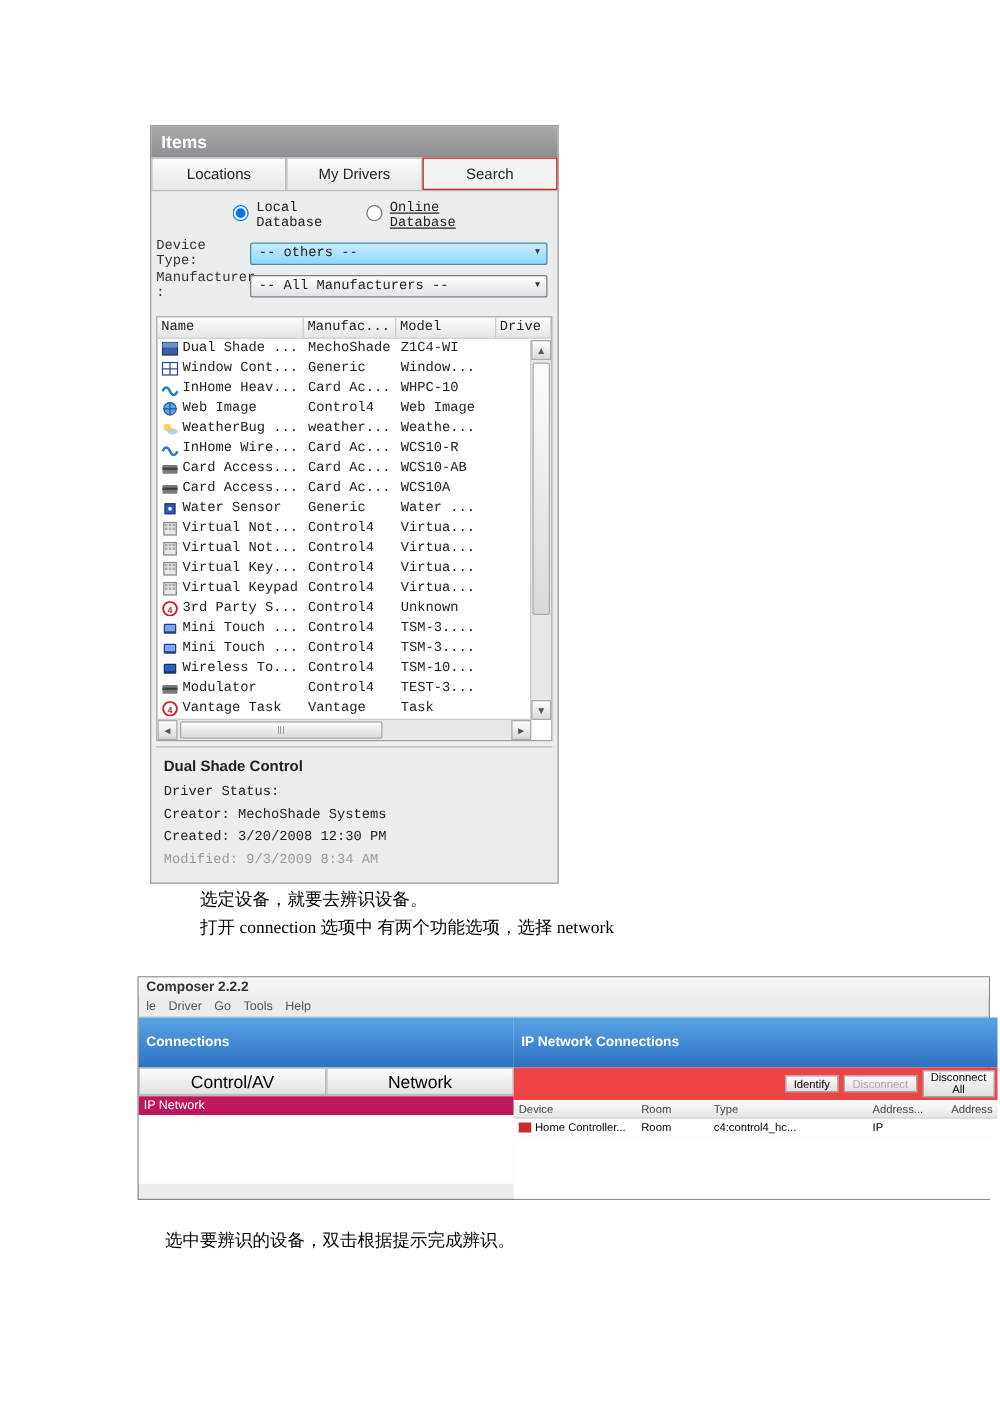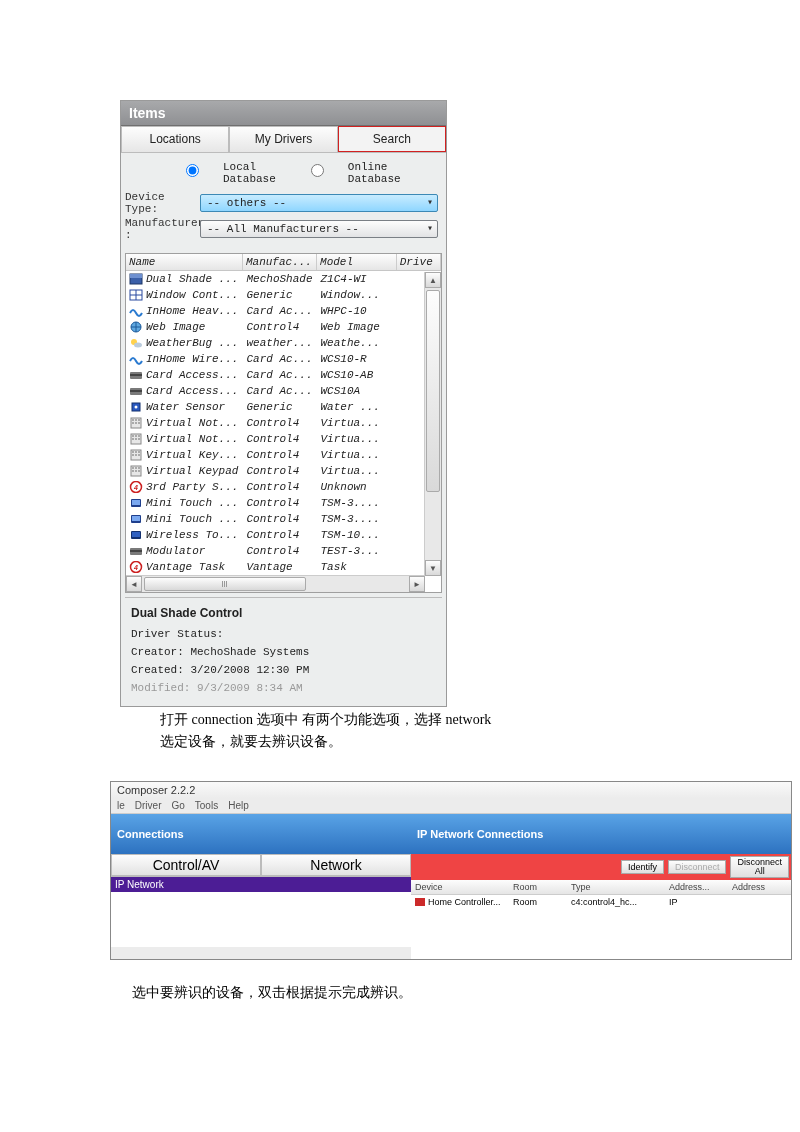--- a/index.html
+++ b/index.html
@@ -51,21 +51,21 @@
     outline: 1px solid #d12020;
     outline-offset: -1px;
     position: relative;
     z-index: 2;
   }
   .radio-row {
     display: flex;
     gap: 30px;
     padding: 8px 0 6px 60px;
   }
-  .radio-row label { display: flex; align-items: flex-start; gap: 21px; line-height:1.1;}
+  .radio-row label { display: flex; align-items: flex-start; gap: 3px; line-height:1.1;}
   .filters {
     padding: 0 8px 6px 4px;
     font-family: "Courier New", monospace;
     font-size: 11px;
   }
   .filter-row { display:flex; align-items:center; margin-bottom: 2px; }
   .filter-row .lbl { width: 75px; color:#333;}
   .select {
     flex:1;
     border: 1px solid #7a7f85;
@@ -79,21 +79,21 @@
     background: linear-gradient(#c8ecff, #8fd6ff);
     border-color:#3d89b5;
   }
   .select::after{
     content:"▾"; position:absolute; right:4px; top:1px; font-size:10px; color:#333;
   }
   
   .table-wrap{
     margin:4px; border:1px solid #9f9f9f; background:#fff; height:338px; overflow:hidden; position:relative;
   }
-  .thead, .trow { display:flex;font-style:italic; }
+  .thead, .trow { display:flex; }
   .thead div, .trow div {
     padding: 2px 3px; font-family:"Courier New",monospace; font-size:11px;
     white-space:nowrap; overflow:hidden; text-overflow:clip;
   }
   .thead { background: linear-gradient(#fdfdfd,#e5e5e5); border-bottom:1px solid #c6c6c6;}
   .thead div { border-right:1px solid #ccc; color:#222;}
   .c-name{width:118px;}
   .c-man{width:72px;}
   .c-model{width:78px;}
   .c-drv{width:40px;}
@@ -124,44 +124,44 @@
   .composer{
     margin: 6px 0 0 0;
     width: 680px;
     border:1px solid #888;
     font-family: Tahoma, sans-serif;
     font-size: 10px;
     background:#ececec;
   }
   .composer-title{
     background: linear-gradient(#fafafa,#ececec);
-    padding:2px 6px; font-size:11px; color:#333;
+    padding:2px 6px; font-size:11px; color:#333;font-weight:bold;
   }
   .composer-menu{
     padding:2px 6px; color:#555; border-bottom:1px solid #ccc;
     display:flex; gap:10px;
   }
   .composer-body{display:flex;}
   .cpanel{flex:0 0 300px;}
   .cpanel-title, .ipanel-title{
     background: linear-gradient(#59a3e6,#2d72c0);
     color:#fff; font-weight:bold; padding:14px 6px; font-size:11px;
   }
   .cpanel-tabs{display:flex;border-bottom:1px solid #bbb;}
   .cpanel-tabs .ctab{flex:1;text-align:center;padding:2px 0;background:linear-gradient(#fdfdfd,#e2e2e2);border:1px solid #bbb;font-size:14px;}
   .cpanel-list{background:#fff;height:70px;}
   .cpanel-list .item{padding:2px 4px;}
-  .cpanel-list .item.sel{background:#4c1d95;color:#fff;}
+  .cpanel-list .item.sel{background:#be185d;color:#fff;}
   .ipanel{flex:1;}
   .ipanel-bar{display:flex;padding:2px;gap:4px;background:#ef4444;justify-content:flex-end;align-items:center;}
   .ipanel-bar .btn{border:1px solid #aaa;background:linear-gradient(#fdfdfd,#e0e0e0);padding:1px 6px;font-size:9px;}
   .ipanel-head, .ipanel-row{display:flex;}
   .ipanel-head{background:linear-gradient(#fdfdfd,#e5e5e5);border-bottom:1px solid #ccc;font-size:9px;color:#444;}
   .ipanel-head div,.ipanel-row div{padding:2px 4px;}
-  .ip-c1{width:90px;} .ip-c2{width:50px;} .ip-c3{width:90px;} .ip-c4{width:55px;} .ip-c5{flex:1;}
+  .ip-c1{width:90px;} .ip-c2{width:50px;} .ip-c3{width:90px;} .ip-c4{width:55px;margin-left:29px;} .ip-c5{flex:1;}
   .ipanel-row{font-size:9px;background:#fff;}
   .ipanel-row .ip-c1{display:flex;align-items:center;gap:3px;}
   .mini-ico{width:10px;height:8px;background:#cc2a2a;display:inline-block;}
 </style>
 </head>
 <body>
 
 <div class="page">
 
   <div class="items-panel">
@@ -172,21 +172,21 @@
       <div class="tab active">Search</div>
     </div>
     <div class="radio-row">
       <label>
         <input type="radio" checked="" style="">
         <span style="white-space:pre-line;font-family:'Courier New',monospace;">Local
 Database</span>
       </label>
       <label>
         <input type="radio" style="">
-        <span style="white-space:pre-line;font-family:'Courier New',monospace;">Online
+        <span style="white-space:pre-line;font-family:'Courier New',monospace;text-decoration:underline;">Online
 Database</span>
       </label>
     </div>
     <div class="filters">
       <div class="filter-row">
         <div class="lbl" style="white-space:pre-line;">Device Type:</div>
         <div class="select highlight">-- others --</div>
       </div>
       <div class="filter-row">
         <div class="lbl" style="white-space:pre-line;">Manufacturer :</div>
@@ -478,22 +478,22 @@
 
     <div class="detail">
       <div class="title">Dual Shade Control</div>
       <div>Driver Status:</div>
       <div>Creator: MechoShade Systems</div>
       <div>Created: 3/20/2008 12:30 PM</div>
       <div class="mod">Modified: 9/3/2009 8:34 AM</div>
     </div>
   </div>
 
+  <div class="doc-text">选定设备，就要去辨识设备。</div>
   <div class="doc-text">打开 connection  选项中  有两个功能选项，选择 network</div>
-  <div class="doc-text">选定设备，就要去辨识设备。</div>
 </div>
 
 <div style="padding:0 0 0 110px;">
 <div class="composer">
   <div class="composer-title">Composer 2.2.2</div>
   <div class="composer-menu">
     <span>le</span>
     <span>Driver</span>
     <span>Go</span>
     <span>Tools</span>

